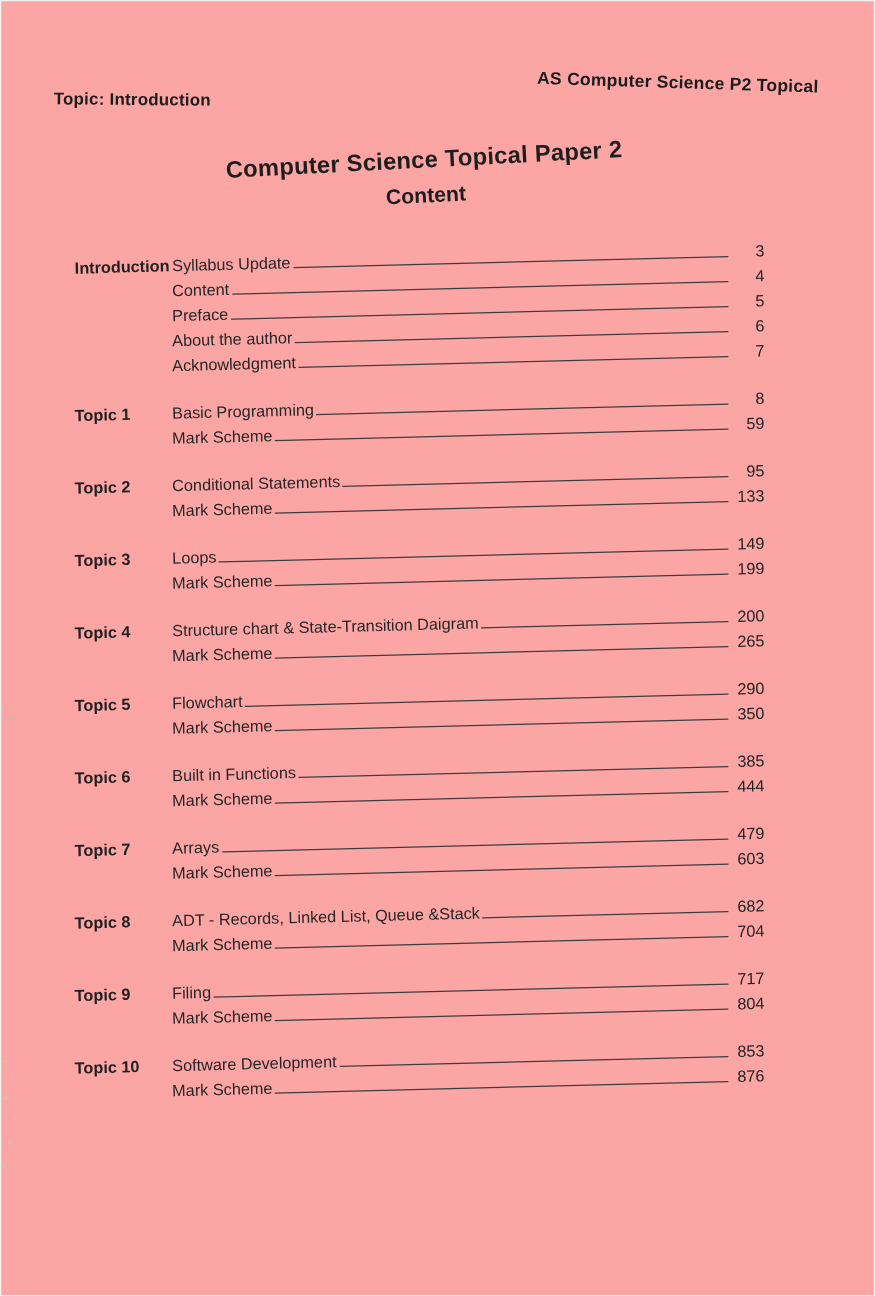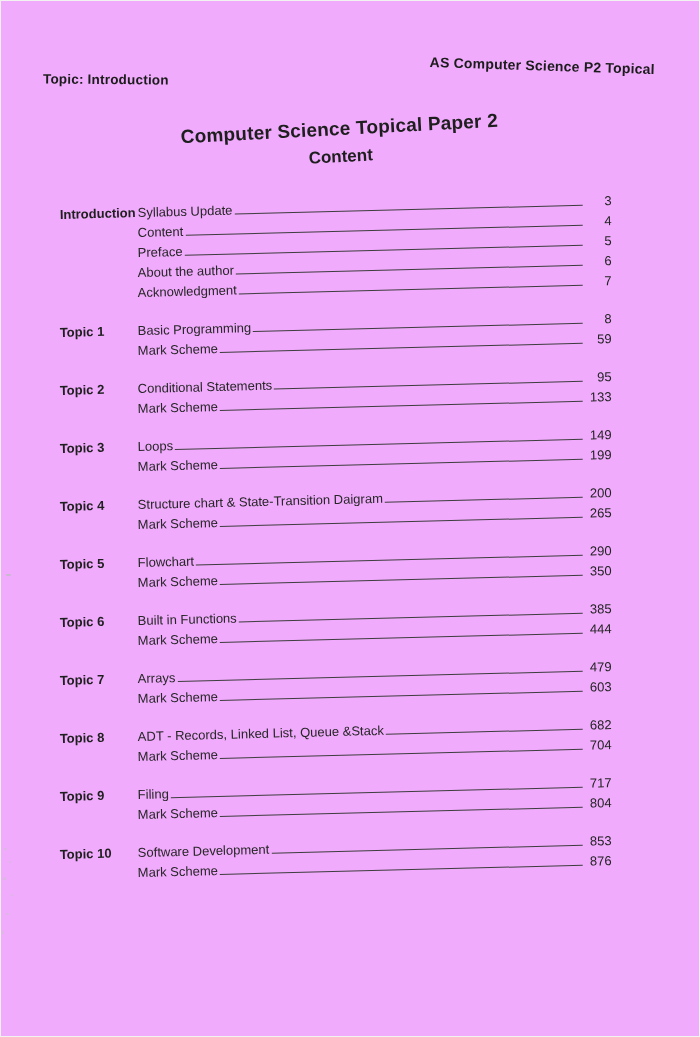--- a/index.html
+++ b/index.html
@@ -4,21 +4,21 @@
 <style>
   html, body {
     margin: 0;
     padding: 0;
     background: #ffffff;
   }
   .page {
     position: relative;
     width: 700px;
     height: 1037px;
-    background: #f0abfc;
+    background: #fca5a5;
     overflow: hidden;
     font-family: "Liberation Sans", sans-serif;
     color: #262626;
     box-shadow: inset 0 0 0 1px #f2f2f0;
   }
   .header-left {
     position: absolute;
     left: 43px;
     top: 72px;
     font-size: 13.5px;

